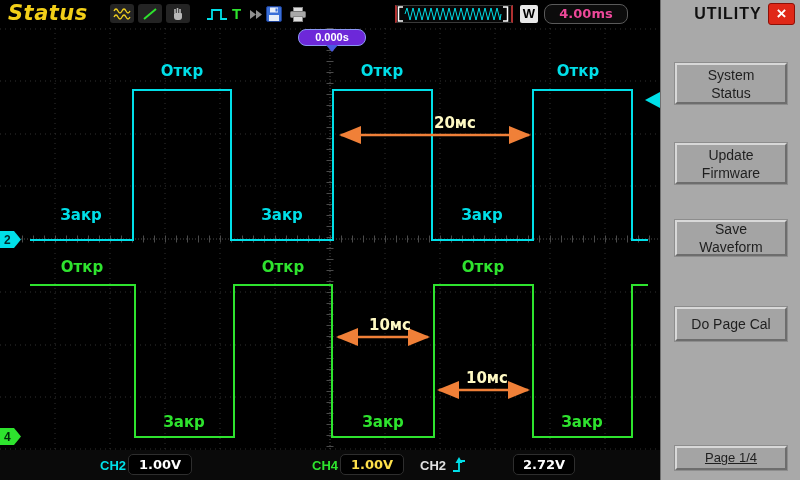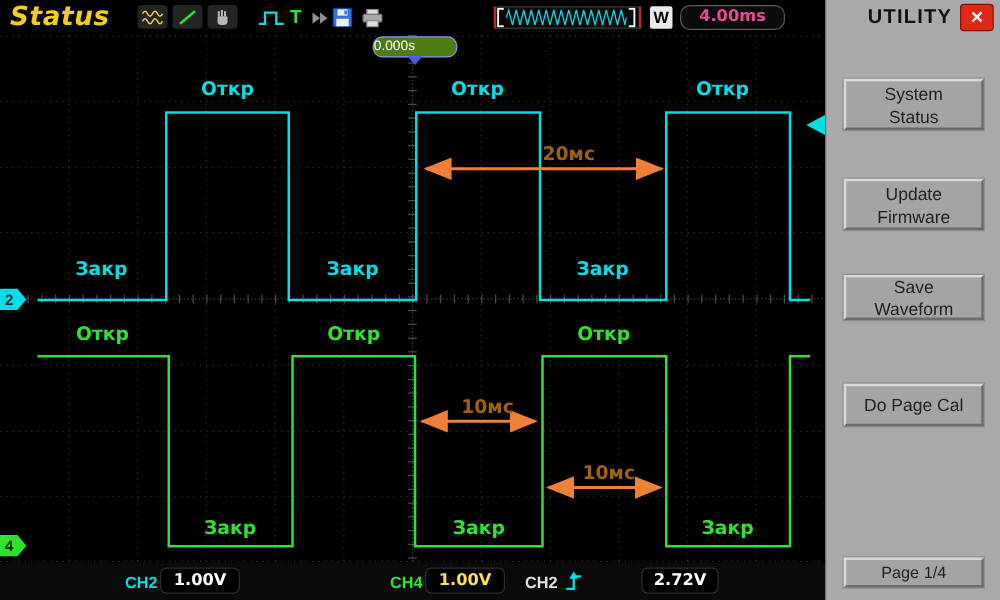--- a/index.html
+++ b/index.html
@@ -28,24 +28,24 @@
               border:1px solid #5a5a5a; border-radius:8px; color:#ec4899; font-weight:bold; font-size:13px;
               text-align:center; line-height:18px; font-family:"DejaVu Sans",sans-serif; }
 
   
   #scope { position:absolute; left:0; top:28px; width:660px; height:422px; background:#000; }
   #scope svg.main { position:absolute; left:0; top:0; }
   .wl { position:absolute; transform:translateX(-50%); font-weight:bold; font-size:15px;
         font-family:"DejaVu Sans",sans-serif; white-space:nowrap; }
   .c2 { color:#00dfe8; } .c4 { color:#2ee32e; }
   .anno { position:absolute; transform:translateX(-50%); font-weight:bold; font-size:15px;
-          color:#a16207; font-family:"DejaVu Sans",sans-serif; white-space:nowrap; }
+          color:#fef9c3; font-family:"DejaVu Sans",sans-serif; white-space:nowrap; }
   #tooltip { position:absolute; left:332px; top:1px; transform:translateX(-50%); width:68px; height:17px;
-             background:#4d7c0f; border:1px solid #8b97f2; border-radius:8px; color:#fff;
-             font-size:11px; font-weight:normal; line-height:15px; }
+             background:#6d28d9; border:1px solid #8b97f2; border-radius:8px; color:#fff;
+             font-size:11px; font-weight:bold; text-align:center; line-height:15px; }
   #tooltip .ptr { position:absolute; left:50%; bottom:-7px; transform:translateX(-50%); width:0; height:0;
                   border-left:6px solid transparent; border-right:6px solid transparent;
                   border-top:7px solid #4a5ae0; }
 
   
   #statusbar { position:absolute; left:0; top:450px; width:660px; height:30px; background:#0a0a0a; }
   .sb-label { position:absolute; top:8px; font-weight:bold; font-size:13px; }
   .sb-box { position:absolute; top:4px; height:21px; background:#000; border:1px solid #2e2e2e;
             border-radius:5px; color:#fff; font-weight:bold; font-size:13px; text-align:center;
             line-height:19px; font-family:"DejaVu Sans",sans-serif; }
@@ -62,21 +62,21 @@
               border-radius:3px; color:#fff; font-weight:bold; font-size:17px; text-align:center;
               line-height:19px; cursor:pointer; }
   .sbtn { position:absolute; left:14px; width:112px; background:#a4a4a4; border:2px solid;
           border-color:#d8d8d8 #6d6d6d #6d6d6d #d8d8d8; box-shadow:0 0 0 1px #8d8d8d;
           color:#1f1f1f; font-size:14px; line-height:18px; display:flex; align-items:center;
           justify-content:center; text-align:center; white-space:pre-line; cursor:pointer; }
   #btn-sys  { top:63px;  height:41px; }
   #btn-upd  { top:143px; height:41px; }
   #btn-save { top:220px; height:36px; }
   #btn-cal  { top:307px; height:34px; }
-  #btn-page { top:446px; height:24px; font-size:13px; }
+  #btn-page { top:446px; height:24px; font-size:13px;text-decoration:underline; }
 </style>
 </head>
 <body>
 
 <div id="app">
 
   <div id="topbar">
     <div id="logo">Status</div>
 
     <span class="tb-chip" id="chip-wave">

